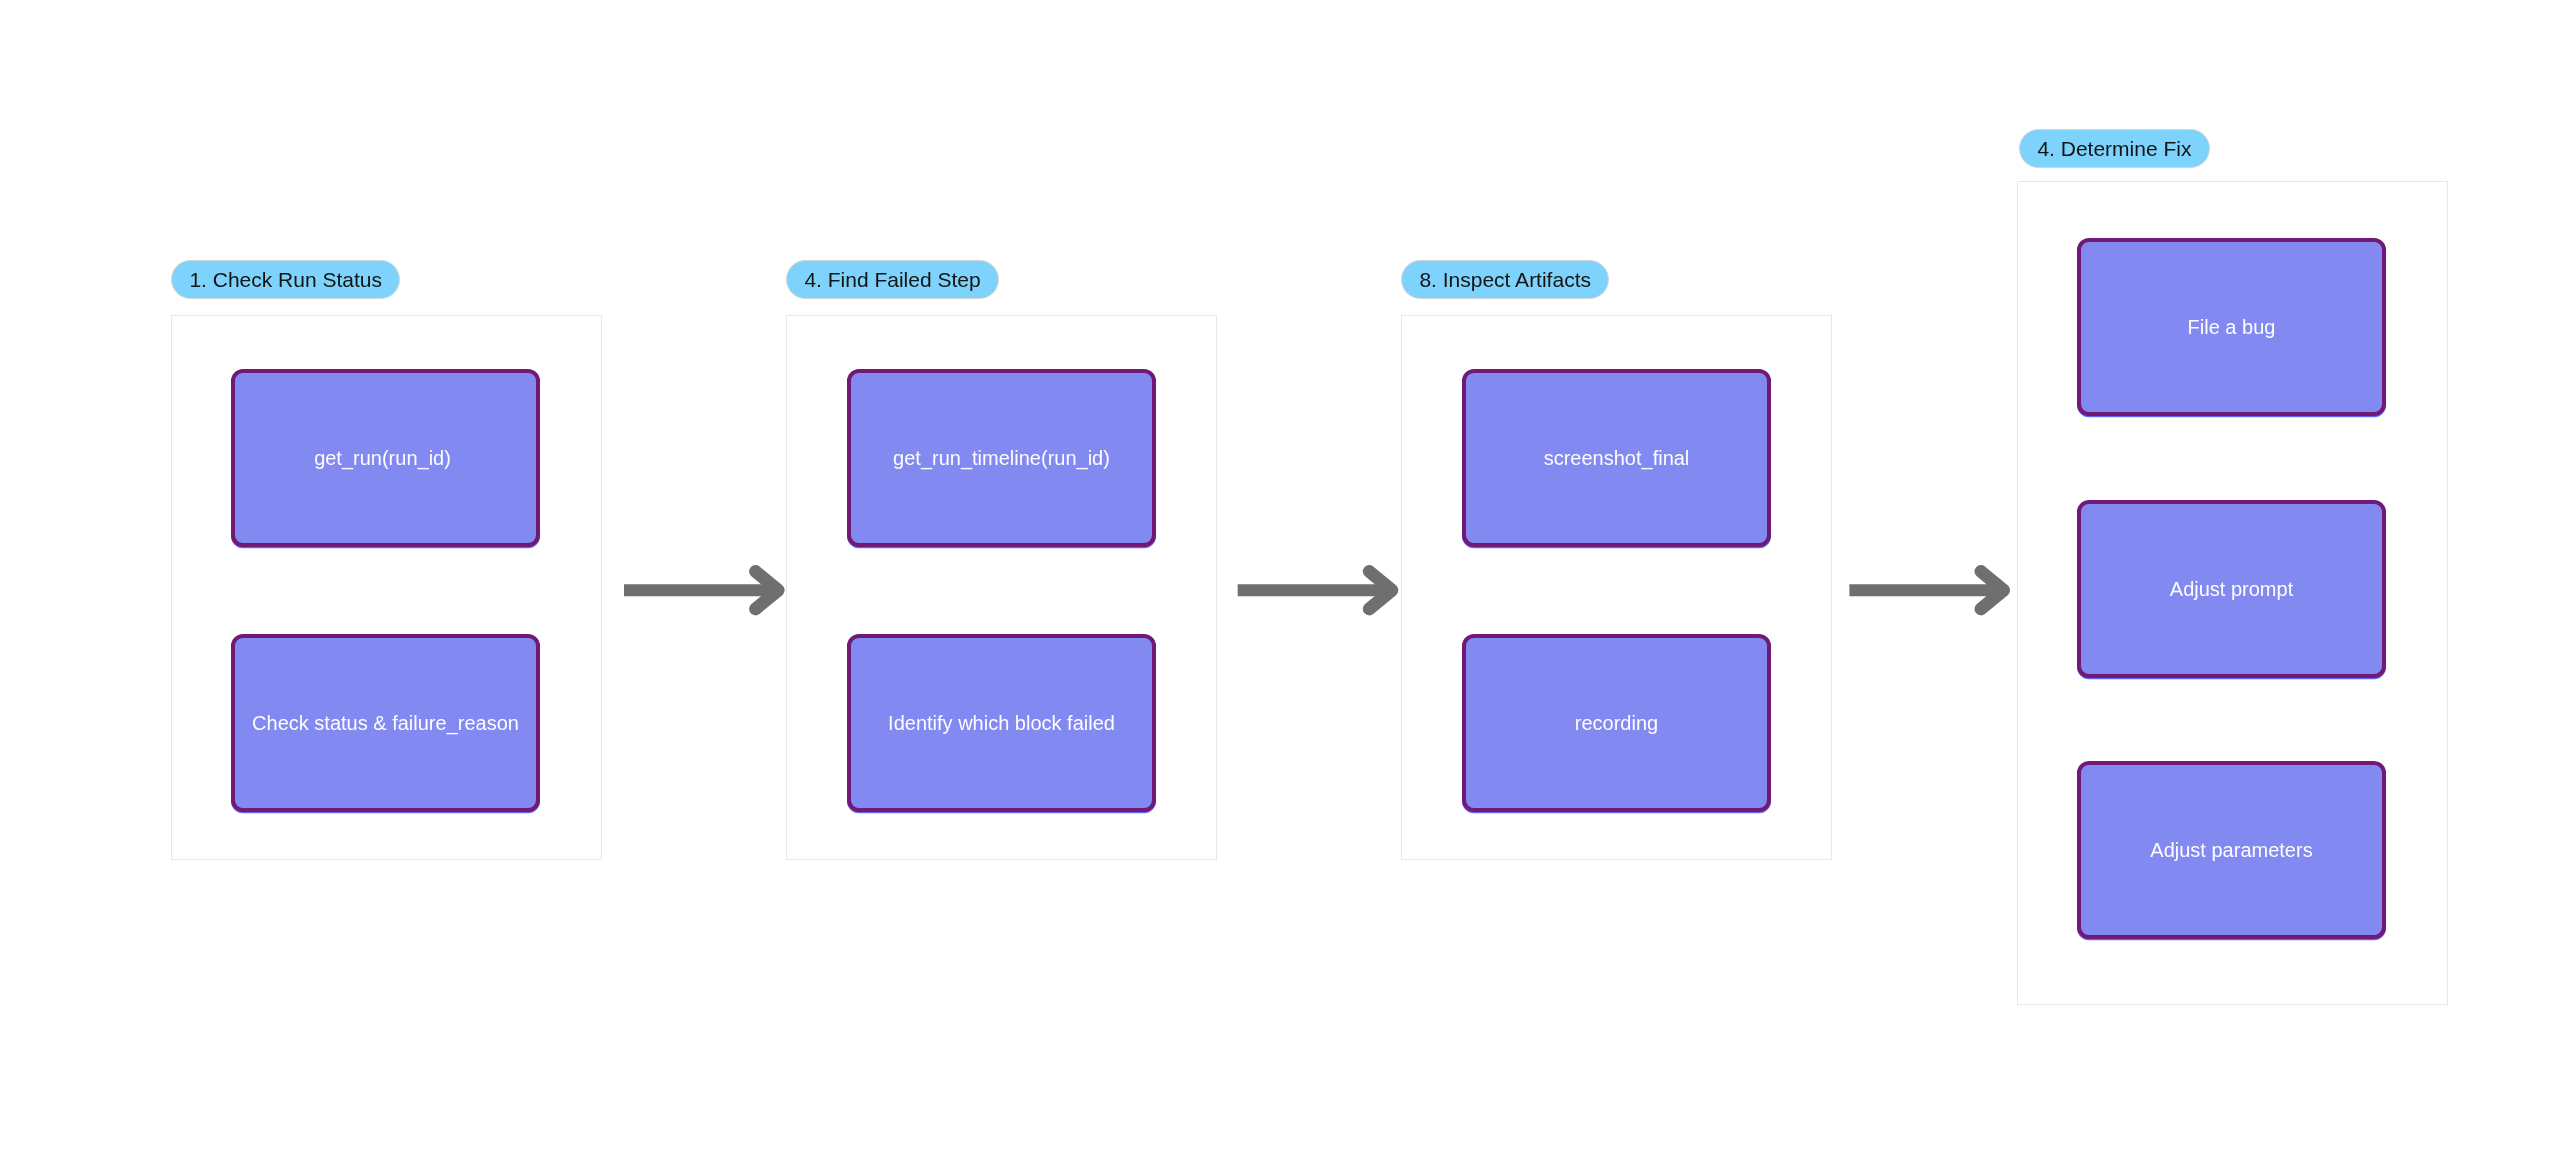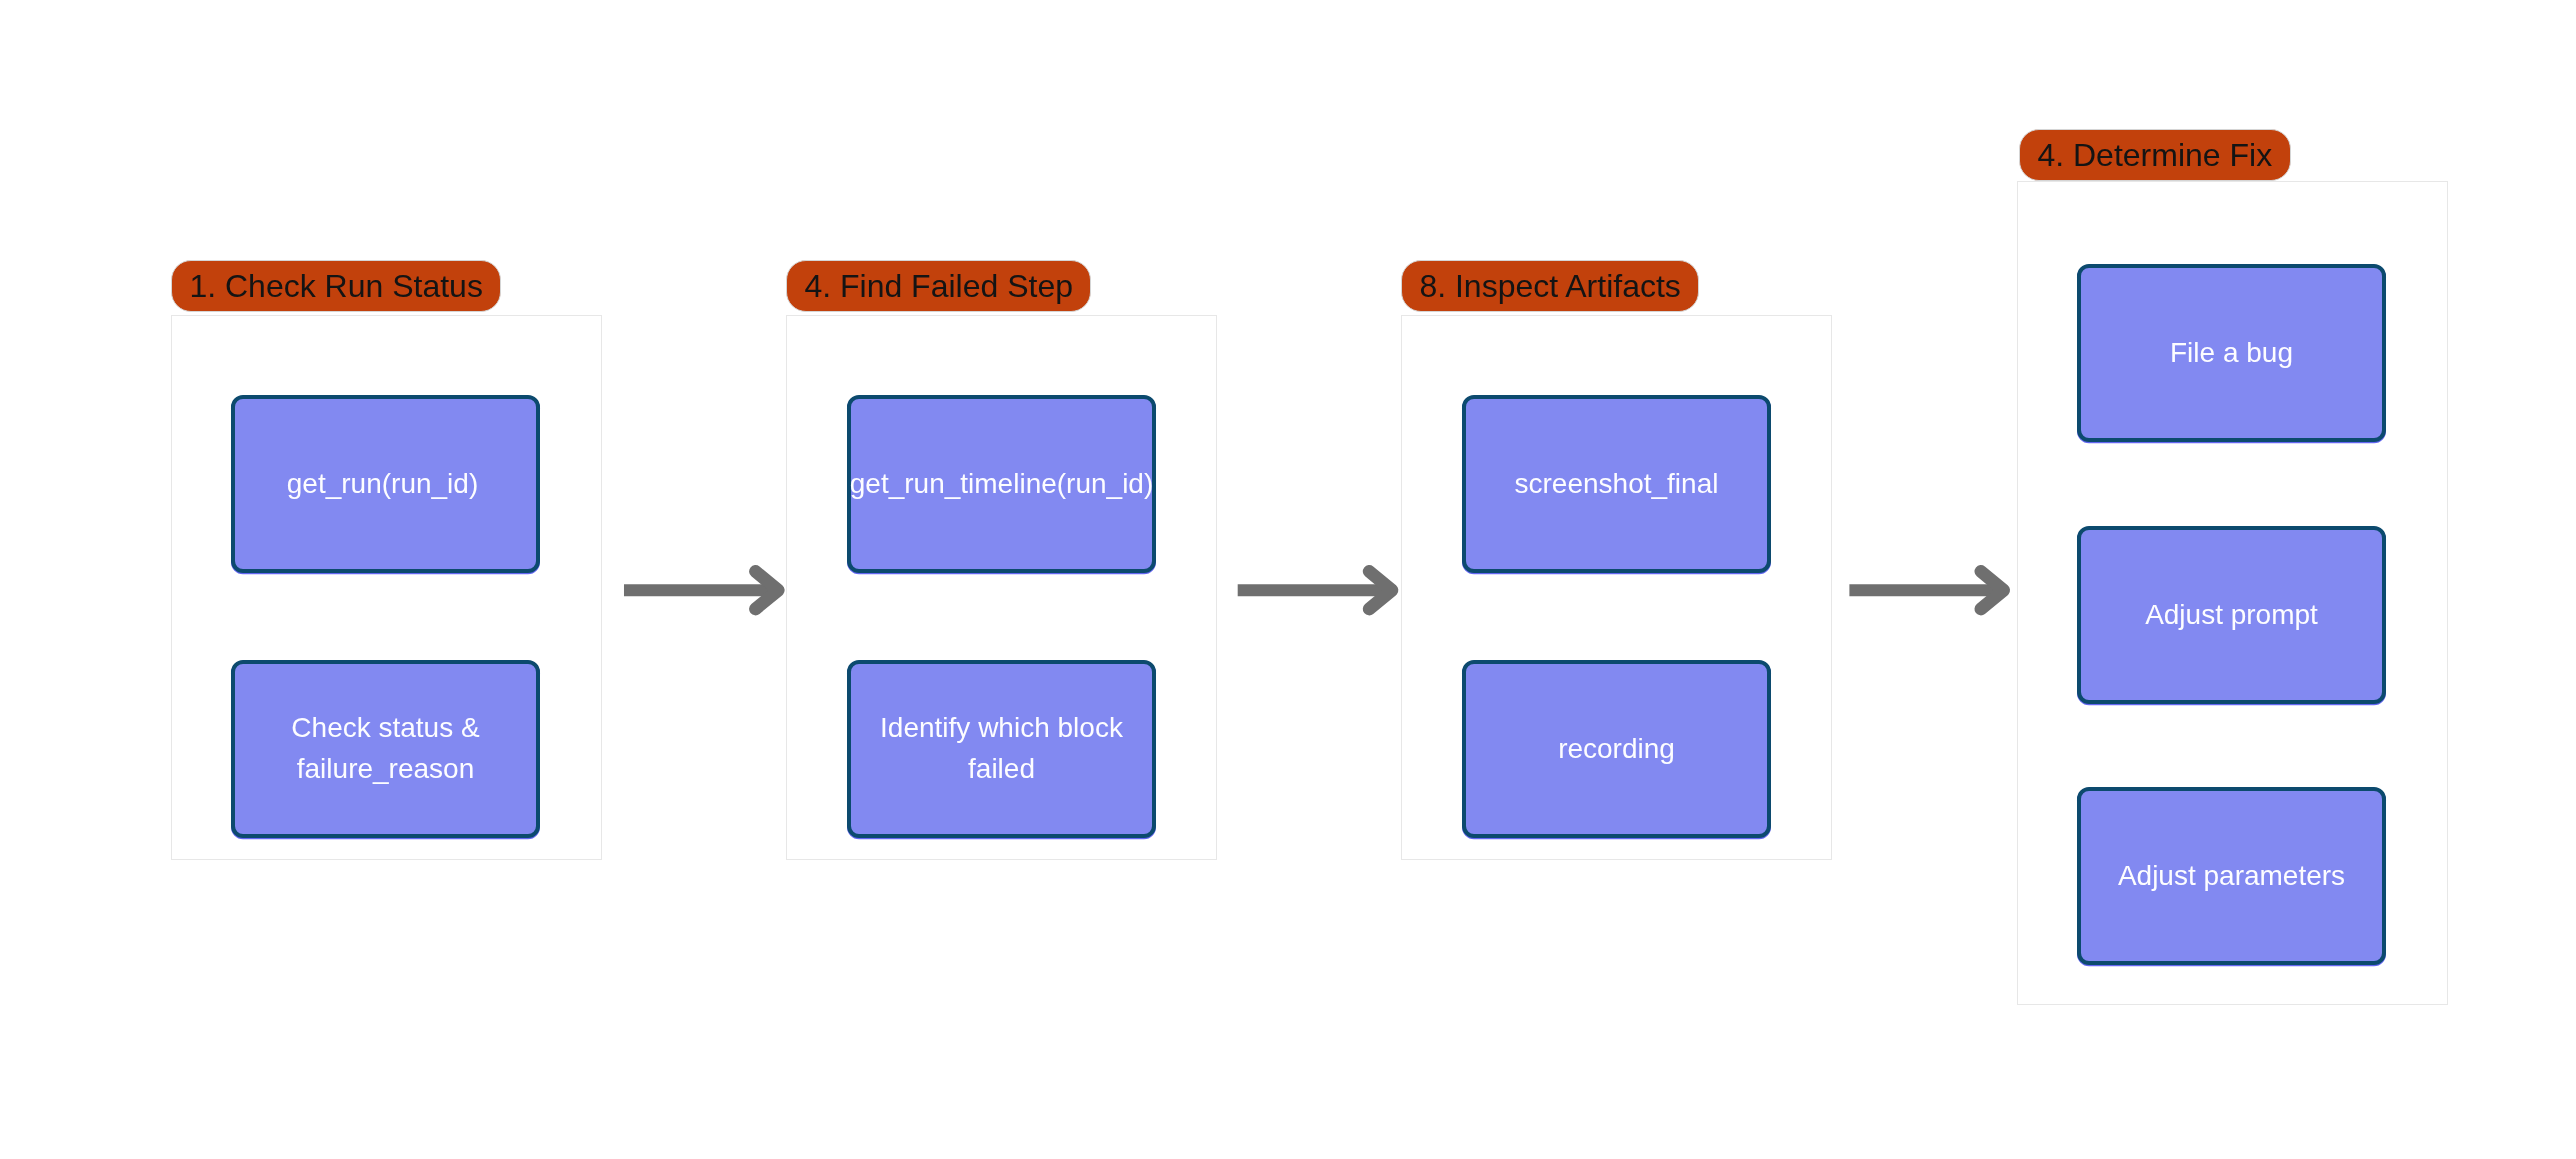--- a/index.html
+++ b/index.html
@@ -7,51 +7,50 @@
     position:relative;
     width:2576px;height:1159px;
     background:#ffffff;
     font-family:"Liberation Sans",sans-serif;
     overflow:hidden;
   }
   .group{position:absolute;}
   .pill{
     position:absolute;
     display:inline-block;
-    background:#c2410c;
+    background:#7dd3fc;
     border:1.3px solid #d5d5d5;
     border-radius:20px;
     padding:6px 17.4px;
-    font-size:32px;
+    font-size:21px;
     line-height:1.2;
     color:#141414;
     white-space:nowrap;
   }
   .panel{
     position:absolute;
     background:#ffffff;
     border:1.3px solid #e7e7e7;
   }
   .node{
     position:absolute;
     display:flex;
     align-items:center;
     justify-content:center;
     text-align:center;
     width:309px;height:178px;
     background:#8289f1;
-    border:4px solid #0c4a6e;
+    border:4px solid #701a75;
     border-radius:12px;
     box-sizing:border-box;
     color:#fdfdff;
-    font-size:28px;
+    font-size:20px;
     line-height:1.45;
     padding:0 17px;
     box-shadow:0 1.3px 0 0 #6366f1;
-    margin-top:26px;
   }
   svg.arrows{position:absolute;left:0;top:0;pointer-events:none;}
 </style>
 </head>
 <body>
 
 <div id="canvas">
 
   <div class="group">
     <div class="pill" style="left:171px;top:260px;text-align:right;">1. Check Run Status</div>

